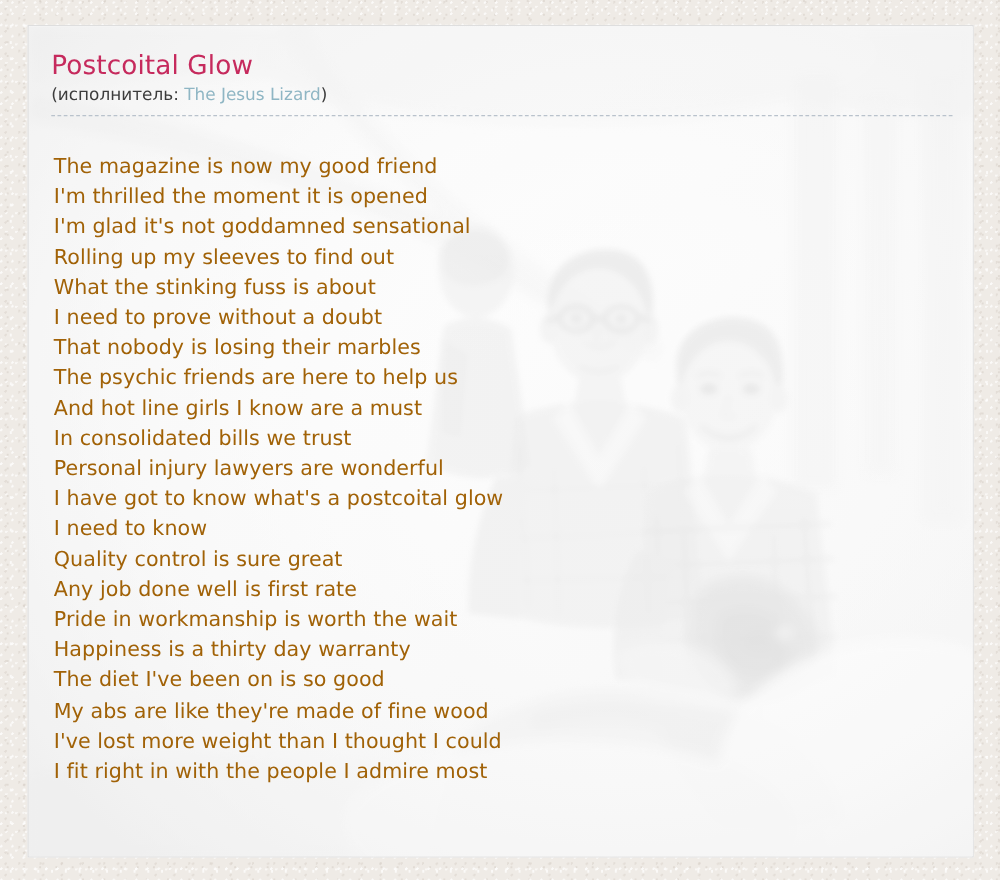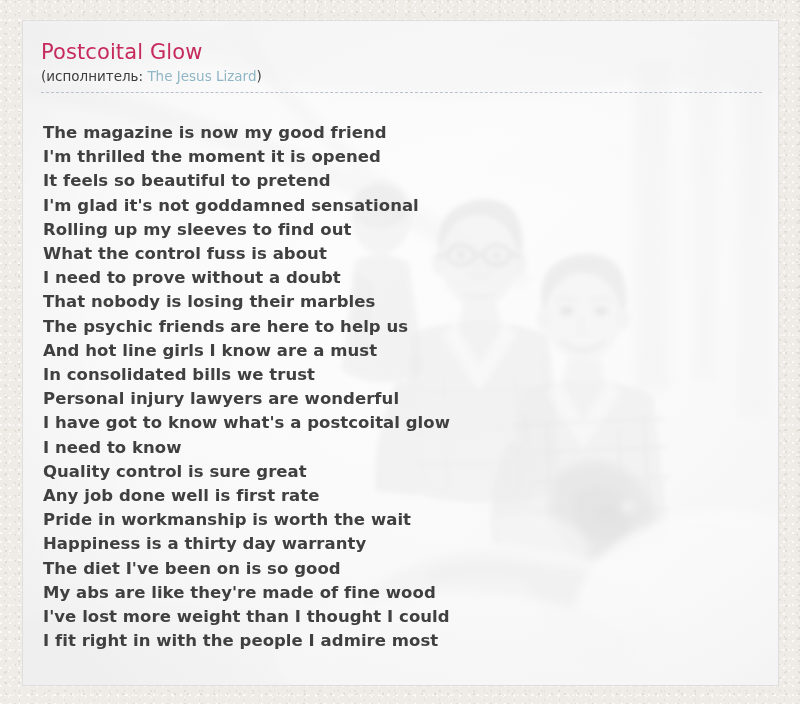--- a/index.html
+++ b/index.html
@@ -91,24 +91,23 @@
   
   #lyrics {
     position: absolute;
     left: 20px;
     top: 100px;
     width: 710px;
   }
   .lyric-line {
     font-size: 16.5px;
     line-height: 24.2px;
-    color: #404040;
+    color: #a16207;
     white-space: pre;
     letter-spacing: 0.05px;
-    font-weight: bold;
   }
 </style>
 </head>
 <body>
 
 <div id="page-frame" style="background-color: rgb(239, 235, 230);"></div>
 
 <div id="content-card" style="background: rgb(255, 255, 255); border-color: rgb(222, 222, 222);">
 
   <div id="photo-watermark">
@@ -274,24 +273,23 @@
   <div id="song-header" style="border-bottom-color: rgb(185, 194, 204);">
     <h1 id="song-title" style="color: rgb(198, 42, 93);">Postcoital Glow</h1>
     <div id="artist-line">
       <span>(исполнитель: </span><a id="artist-link" href="#" style="color: rgb(143, 182, 196);">The Jesus Lizard</a><span>)</span>
     </div>
   </div>
 
   <div id="lyrics" style="color: rgb(29, 29, 29);">
       <div class="lyric-line">The magazine is now my good friend</div>
       <div class="lyric-line">I'm thrilled the moment it is opened</div>
-      <div class="lyric-line">It feels so beautiful to pretend</div>
       <div class="lyric-line">I'm glad it's not goddamned sensational</div>
       <div class="lyric-line">Rolling up my sleeves to find out</div>
-      <div class="lyric-line">What the control fuss is about</div>
+      <div class="lyric-line">What the stinking fuss is about</div>
       <div class="lyric-line">I need to prove without a doubt</div>
       <div class="lyric-line">That nobody is losing their marbles</div>
       <div class="lyric-line">The psychic friends are here to help us</div>
       <div class="lyric-line">And hot line girls I know are a must</div>
       <div class="lyric-line">In consolidated bills we trust</div>
       <div class="lyric-line">Personal injury lawyers are wonderful</div>
       <div class="lyric-line">I have got to know what's a postcoital glow</div>
       <div class="lyric-line">I need to know</div>
       <div class="lyric-line">Quality control is sure great</div>
       <div class="lyric-line">Any job done well is first rate</div>

